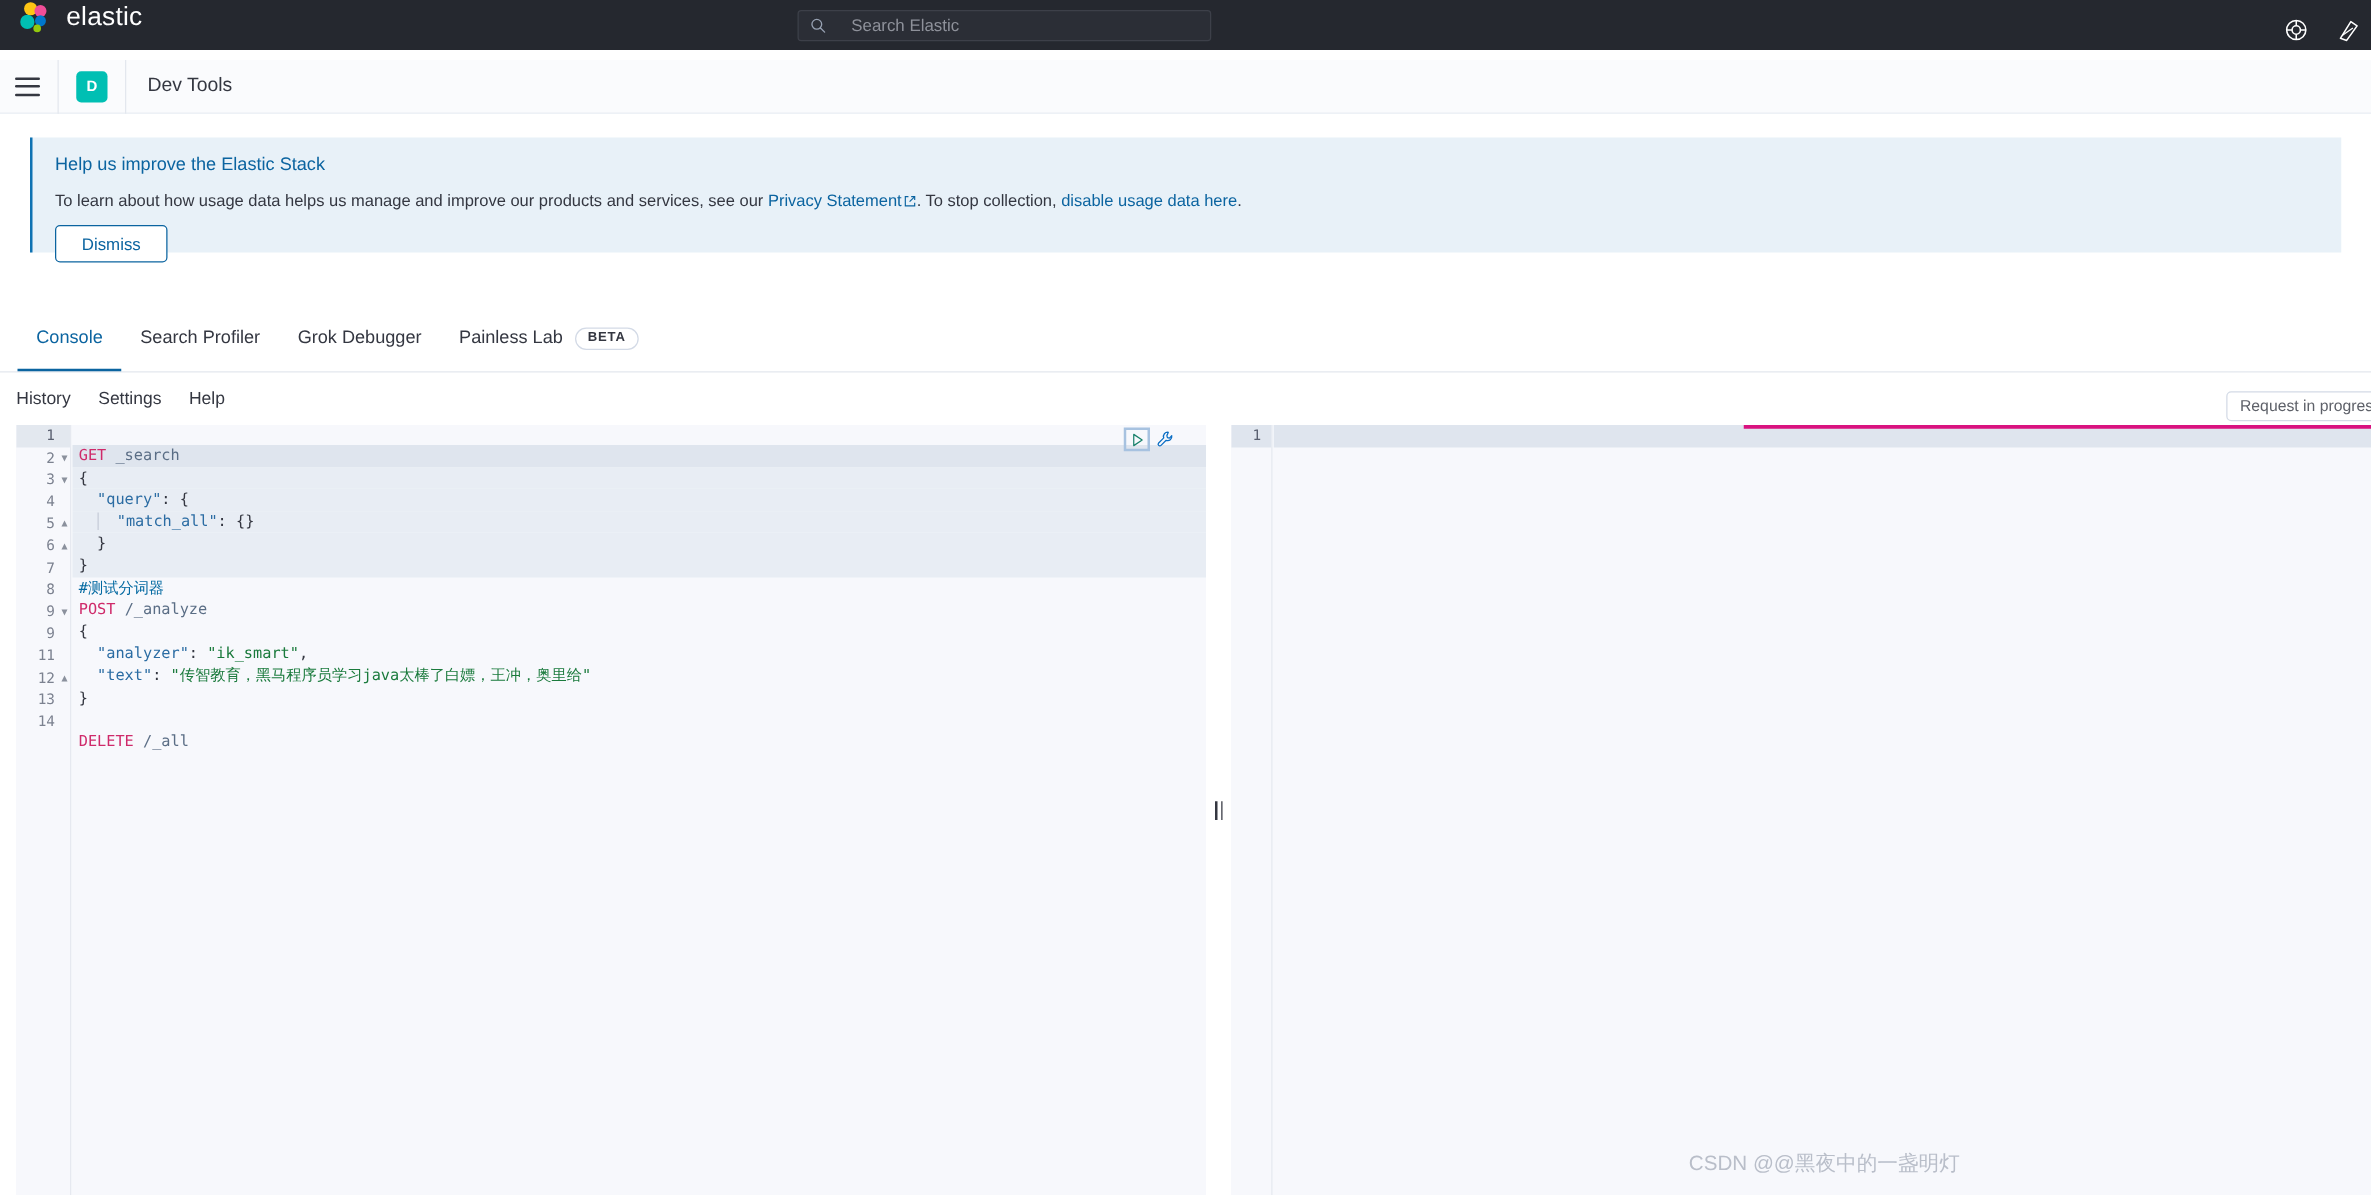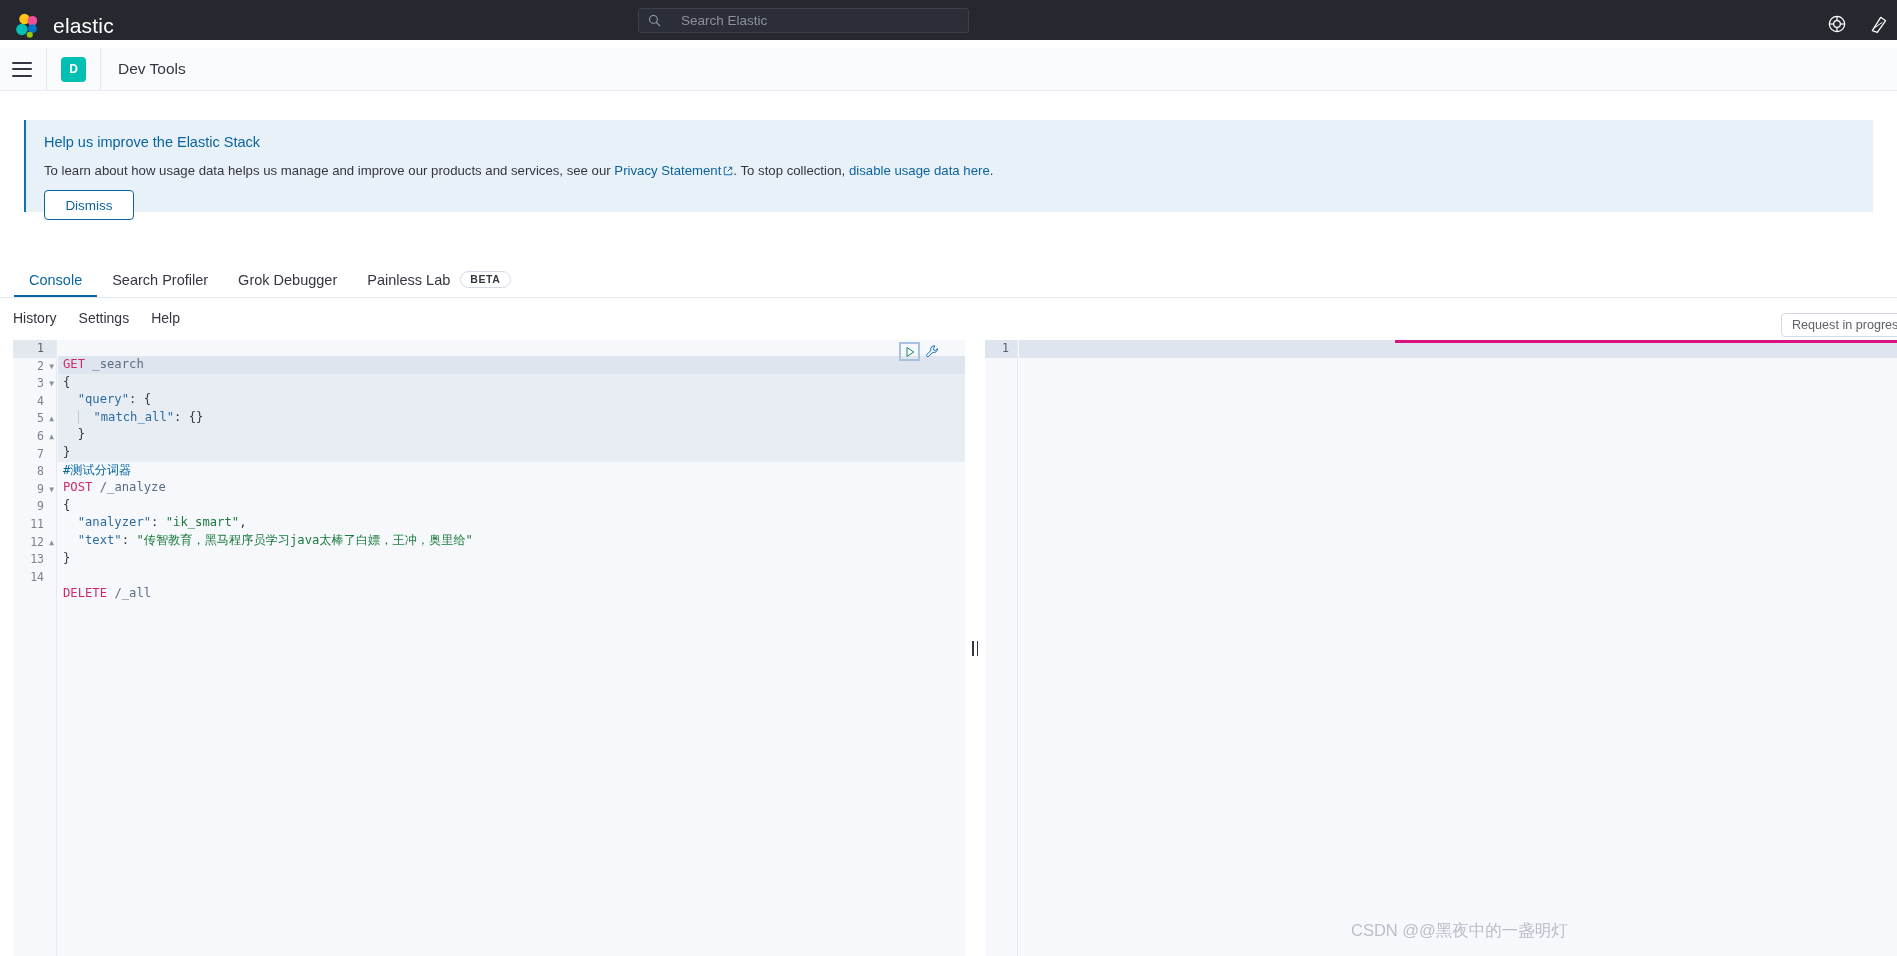--- a/index.html
+++ b/index.html
@@ -13,21 +13,21 @@
     -webkit-font-smoothing: antialiased;
   }
 
   
   #app { position: relative; width: 1897px; height: 956px; }
 
   .topbar {
     position: absolute; top: 0; left: 0;
     width: 1897px; height: 40px;
     background: #25282f;
-    display: flex; align-items: flex-end;
+    display: flex; align-items: flex-start;
   }
   .brand {
     display: flex; align-items: center;
     margin-left: 14px; gap: 11px;
   }
   .elastic-logo { width: 28px; height: 28px; display: block; }
   .brand-name {
     color: #ffffff; font-size: 21px; letter-spacing: .2px;
     font-weight: 400;
   }
@@ -69,21 +69,21 @@
     display: flex; align-items: center; justify-content: center;
     margin: 0 14px;
   }
   .crumb-title {
     margin-left: 17px; color: #343741;
     font-size: 15.5px; font-weight: 400;
   }
 
   
   .callout {
-    position: absolute; top: 120px; left: 24px;
+    position: absolute; top: 110px; left: 24px;
     width: 1849px; height: 92px;
     background: #e8f1f8;
     border-left: 2px solid #0f72b2;
     padding: 14px 18px 0 18px;
   }
   .callout-title {
     color: #0b64a0; font-size: 14.5px; font-weight: 400;
     margin: 0 0 12px 0;
   }
   .callout-body {
@@ -104,21 +104,21 @@
   }
 
   
   .tabs {
     position: absolute; top: 262px; left: 0;
     width: 1897px; height: 36px;
     border-bottom: 1px solid #e3e7ee;
     display: flex; align-items: flex-start; padding-left: 14px;
   }
   .tab {
-    position: relative; display: flex; align-items: center; gap: 10px;
+    position: relative; display: flex; align-items: flex-start; gap: 10px;
     height: 35px; padding: 0 15px;
     color: #343741; font-size: 14.5px; cursor: pointer; white-space: nowrap;
   }
   .tab.active { color: #0b64a0; }
   .tab.active::after {
     content: ""; position: absolute; left: 0; right: 0; bottom: 0;
     height: 2px; background: #0b64a0;
   }
   .beta-pill {
     border: 1px solid #d3dae6; border-radius: 11px;

